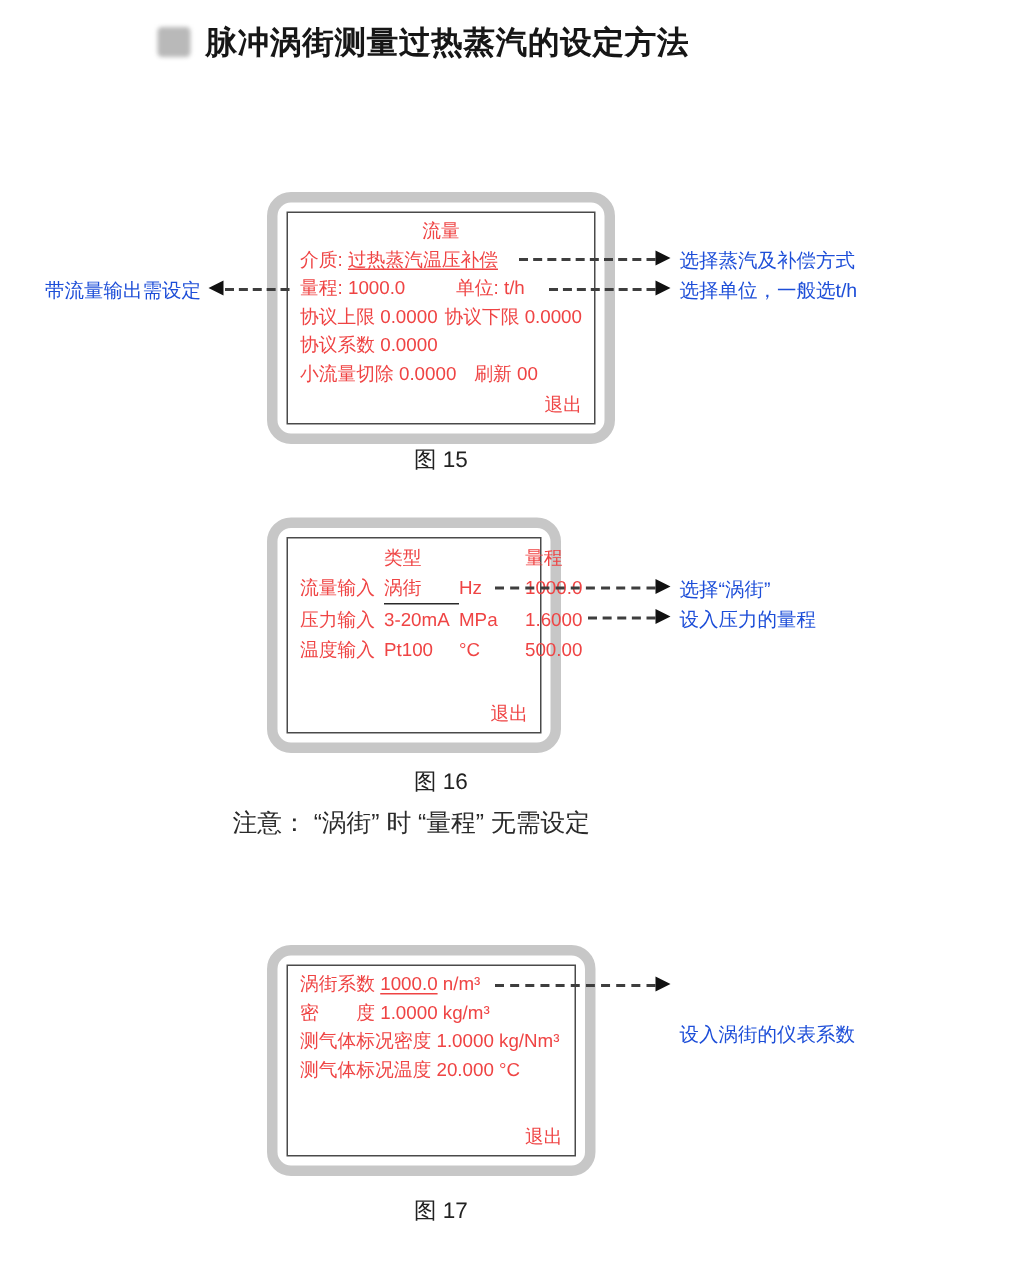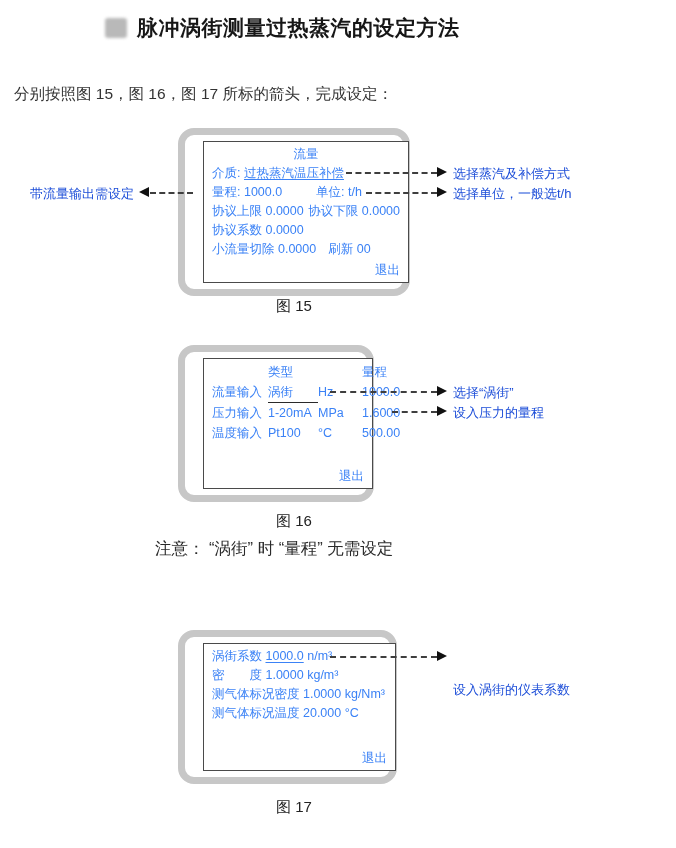--- a/index.html
+++ b/index.html
@@ -9,21 +9,21 @@
   
   .title-row{position:absolute;left:85px;top:14px;display:flex;align-items:center;gap:10px;padding-left:20px;}
   .logo-blur{width:22px;height:20px;background:#b9b9b9;border-radius:3px;filter:blur(1.5px);}
   .title{margin:0;font-size:21px;font-weight:bold;color:#161616;letter-spacing:0.5px;}
 
   .intro{position:absolute;left:14px;top:84px;margin:0;font-size:15.5px;color:#333;}
 
   
   .device-box{position:absolute;box-sizing:border-box;border:7px solid #c7c7c7;border-radius:16px;background:#fff;padding:6px;}
   .device-screen{position:relative;box-sizing:border-box;width:100%;height:100%;border:1.5px solid #4a4a4a;background:#fff;
-                 padding:3px 8px;font-size:12.5px;line-height:19px;color:#3b82f6;margin-left:12px;}
+                 padding:3px 8px;font-size:12.5px;line-height:19px;color:#ef4444;}
   .scr-row{white-space:nowrap;}
   .center{text-align:center;}
   .row-flex{display:flex;}
   .w104{display:inline-block;width:104px;}
   .gap12{margin-left:12px;}
   .u{text-decoration:underline;text-underline-offset:2px;}
   .u-extend{border-bottom:1.5px solid #2a2a2a;}
   .exit{position:absolute;right:8px;bottom:2px;}
 
   
@@ -45,21 +45,20 @@
 </head>
 <body>
 
 <div class="page">
 
   <div class="title-row">
     <span class="logo-blur"></span>
     <h1 class="title">脉冲涡街测量过热蒸汽的设定方法</h1>
   </div>
 
-  <p class="intro">分别按照图 15，图 16，图 17 所标的箭头，完成设定：</p>
 
   <div class="device-box" style="left:178px;top:128px;width:232px;height:168px;">
     <div class="device-screen">
       <div class="scr-row center">流量</div>
       <div class="scr-row"><span>介质:</span> <span class="u">过热蒸汽温压补偿</span></div>
       <div class="scr-row row-flex">
         <span class="w104"><span>量程:</span> <span>1000.0</span></span>
         <span><span>单位:</span> <span>t/h</span></span>
       </div>
       <div class="scr-row row-flex">
@@ -90,21 +89,21 @@
 
   <div class="device-box" style="left:178px;top:345px;width:196px;height:157px;">
     <div class="device-screen lh20">
       <div class="scr-row">
         <span class="c1"></span><span class="c2">类型</span><span class="c3"></span><span class="c4">量程</span>
       </div>
       <div class="scr-row">
         <span class="c1">流量输入</span><span class="c2 u-extend">涡街</span><span class="c3">Hz</span><span class="c4">1000.0</span>
       </div>
       <div class="scr-row">
-        <span class="c1">压力输入</span><span class="c2">1-20mA</span><span class="c3">MPa</span><span class="c4">1.6000</span>
+        <span class="c1">压力输入</span><span class="c2">3-20mA</span><span class="c3">MPa</span><span class="c4">1.6000</span>
       </div>
       <div class="scr-row">
         <span class="c1">温度输入</span><span class="c2">Pt100</span><span class="c3">°C</span><span class="c4">500.00</span>
       </div>
       <div class="exit">退出</div>
     </div>
   </div>
   <div class="caption" style="left:178px;top:512px;">图 16</div>
 
   <div class="dash" style="left:330px;top:391px;width:107px;"></div>

